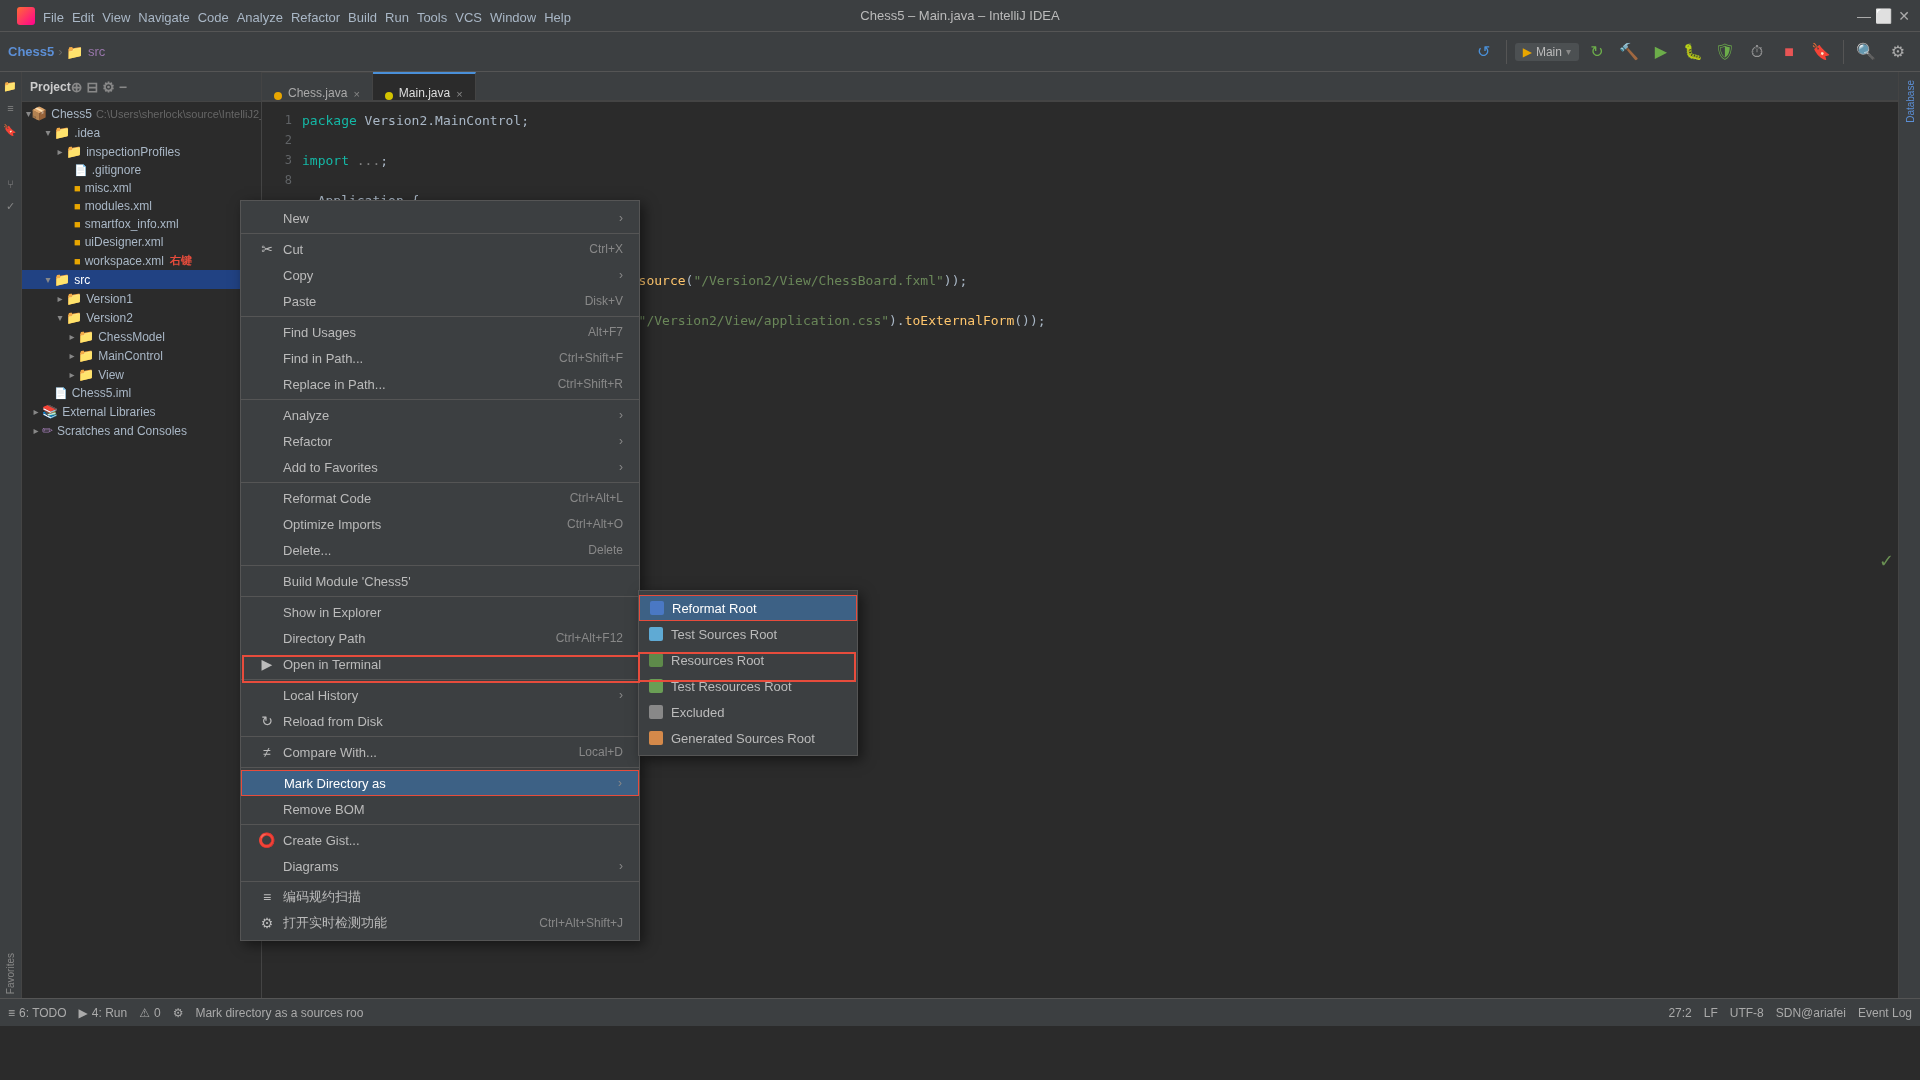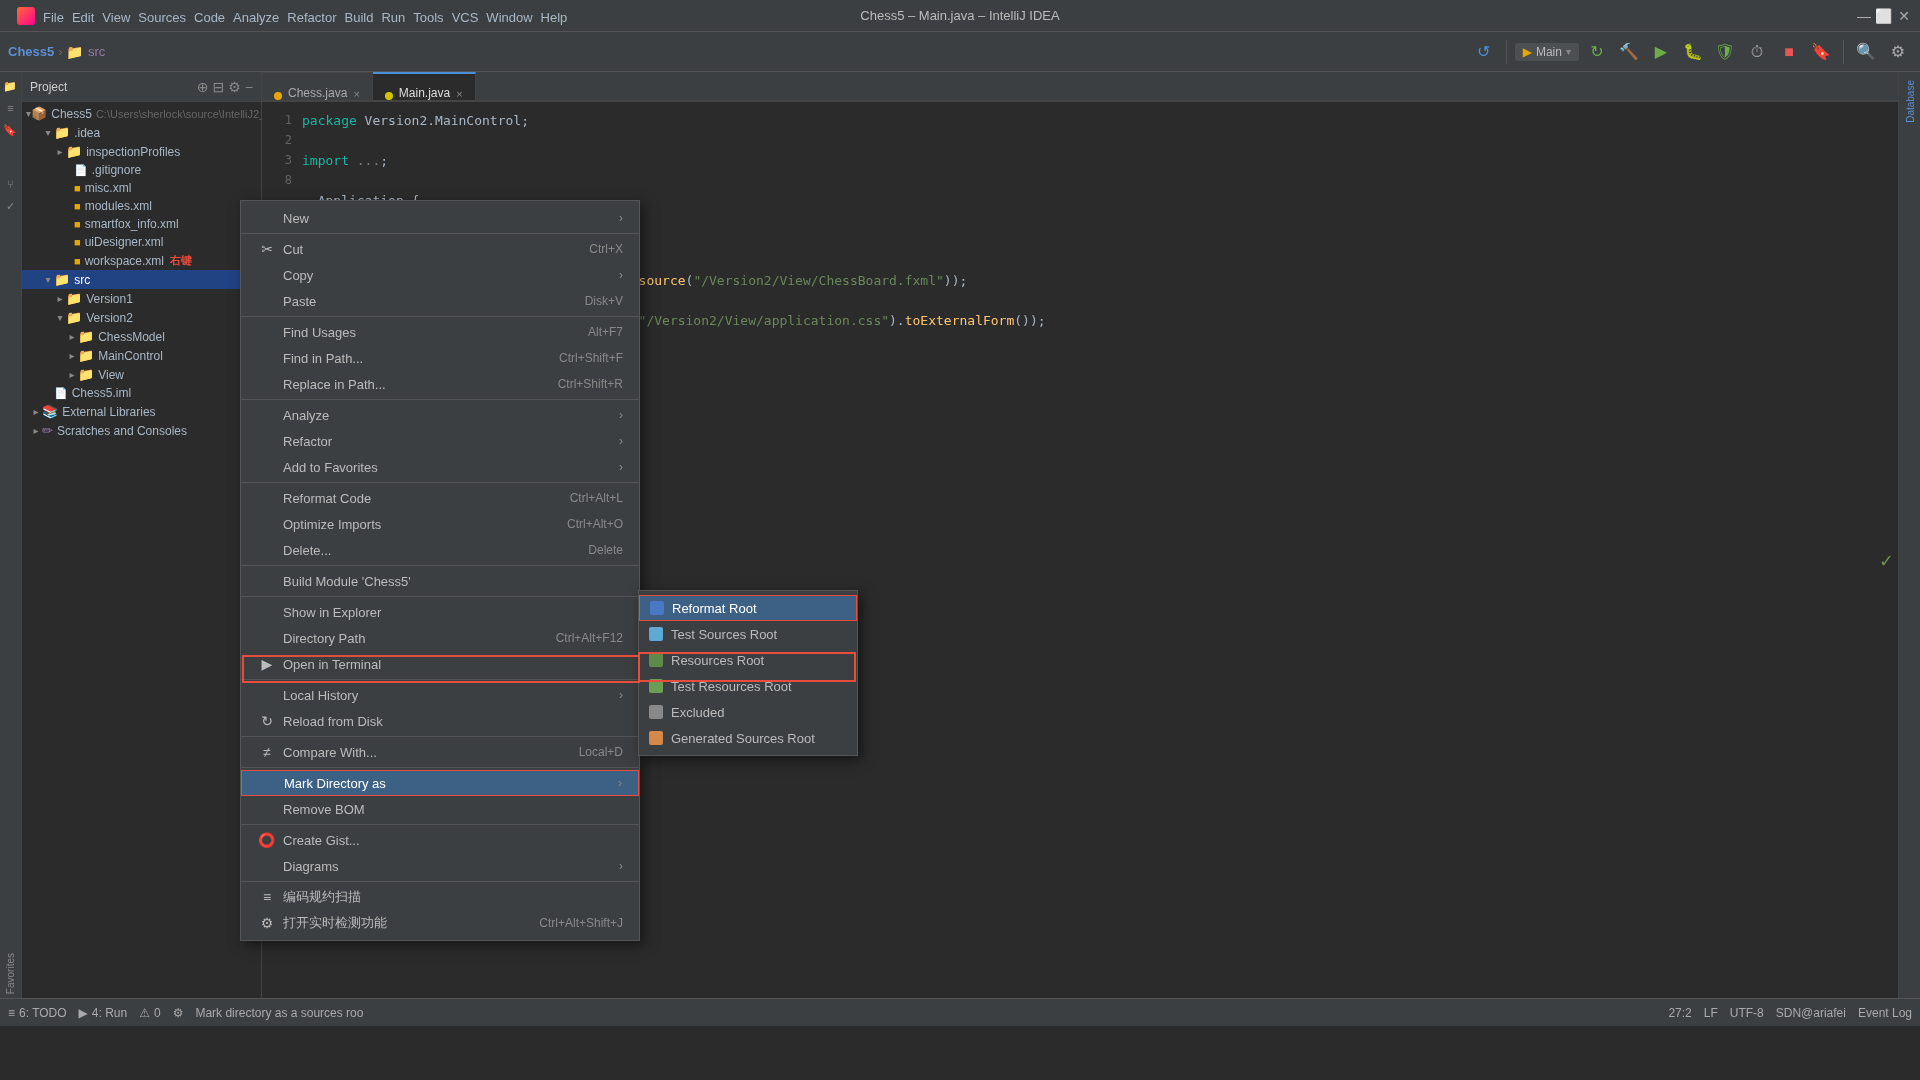--- a/index.html
+++ b/index.html
@@ -118,24 +118,24 @@
       background: #2b2b2b;
       border-right: 1px solid #444;
       display: flex;
       flex-direction: column;
     }
     .project-header {
       height: 30px;
       background: #3c3f41;
       display: flex;
       align-items: center;
-      justify-content: space-between;
+      justify-content: flex-start;
       padding: 0 8px;
       font-size: 12px;
-      font-weight: normal;
+      font-weight: bold;
       color: #ccc;
       border-bottom: 1px solid #444;
     }
     .project-header-icons { display: flex; gap: 4px; }
     .ph-icon { font-size: 14px; color: #888; cursor: pointer; }
 
     .tree-view {
       flex: 1;
       overflow-y: auto;
       padding: 2px 0;
@@ -330,21 +330,21 @@
   </style>
 </head>
 <body>
 
 <div class="title-bar">
   <div class="title-bar-left">
     <div class="intellij-logo"></div>
     <span>File</span>
     <span>Edit</span>
     <span>View</span>
-    <span>Sources</span>
+    <span>Navigate</span>
     <span>Code</span>
     <span>Analyze</span>
     <span>Refactor</span>
     <span>Build</span>
     <span>Run</span>
     <span>Tools</span>
     <span>VCS</span>
     <span>Window</span>
     <span>Help</span>
   </div>

